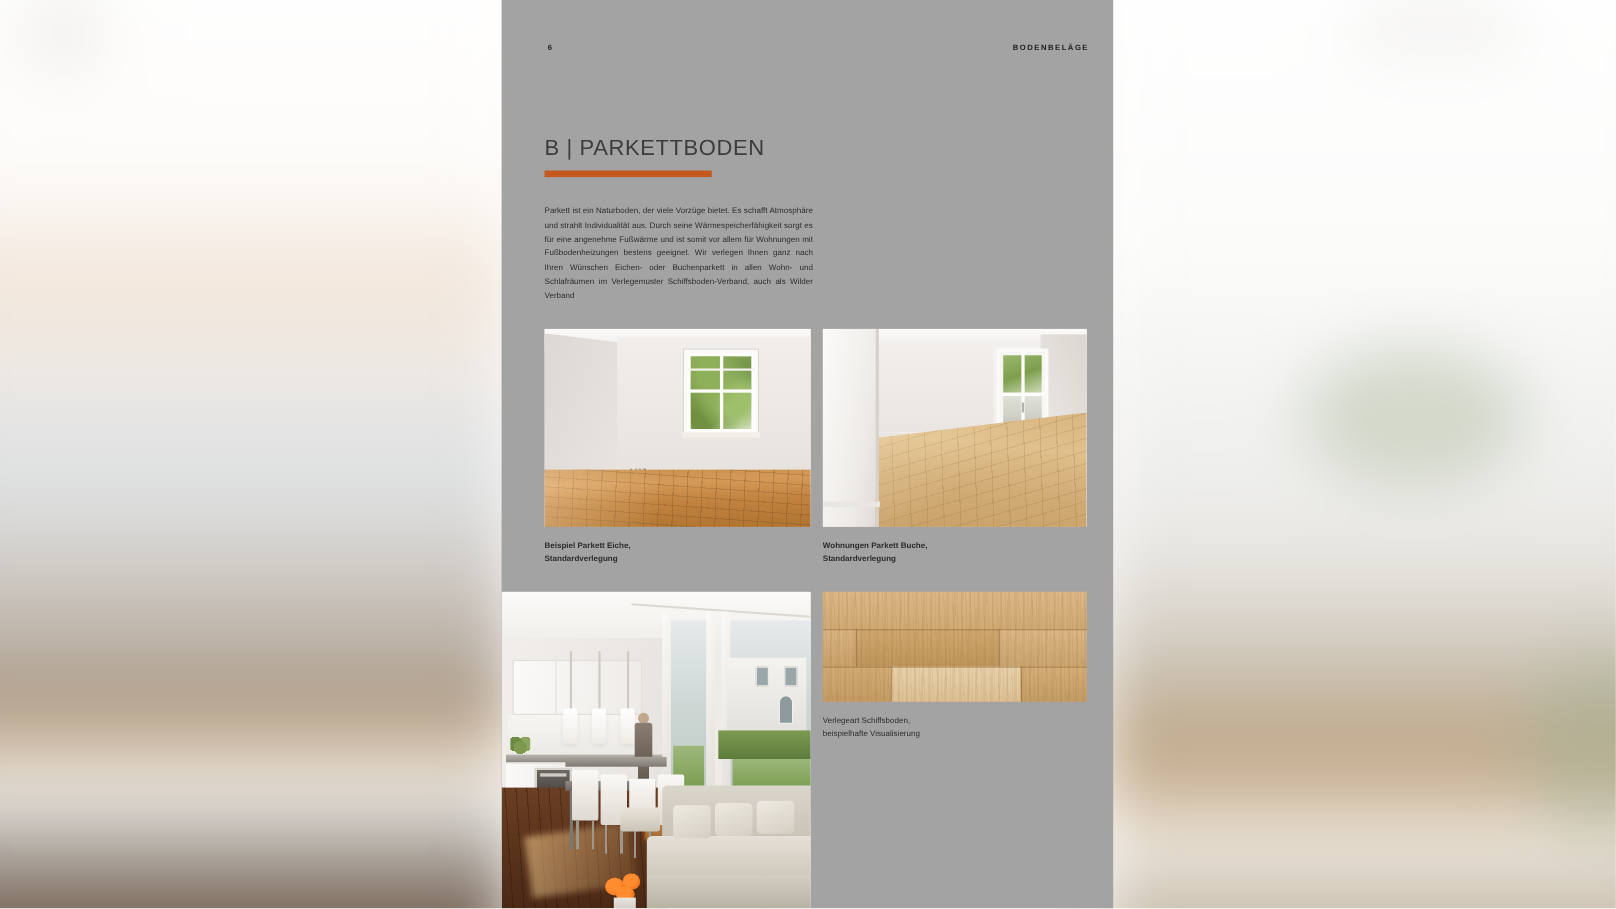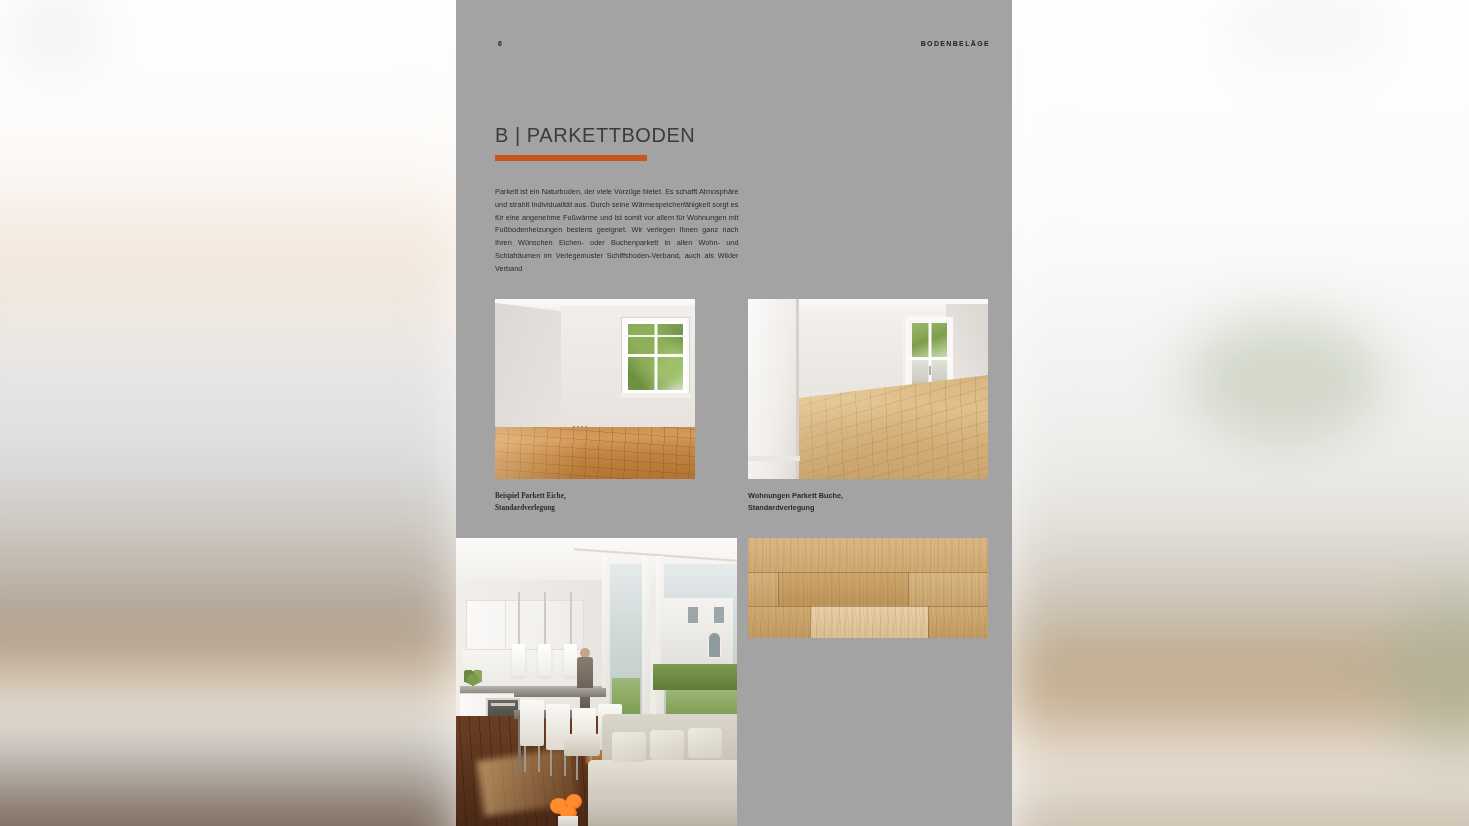--- a/index.html
+++ b/index.html
@@ -118,37 +118,37 @@
   .headline-rule {
     margin-top:10px;
     width:152px; height:6px;
     background:#c4591f;
   }
 
   
   .columns {
     position:absolute; left:39px; top:186px;
     width:500px;
-    display:flex; gap:13px;
+    display:flex; gap:13px;flex-direction:column;
   }
   .col { width:244px; }
   .col p {
     font-size:7.3px;
     line-height:12.8px;
     color:#2b2b29;
     text-align:justify;
     letter-spacing:.02px;
   }
   .col p + p { margin-top:12.8px; }
   .col p.nogap { margin-top:0; }
 
   
   .figure { position:absolute; }
 
-  .fig-tl { left:39px;  top:299px; width:200px;font-family:Liberation Serif, serif; }
+  .fig-tl { left:39px;  top:299px; width:242px; }
   .fig-tr { left:292px; top:299px; width:240px; }
   .fig-bl { left:0px;   top:538px; width:281px; }
   .fig-br { left:292px; top:538px; width:240px; }
 
   .photo {
     width:100%;
     position:relative;
     overflow:hidden;
     background:#ddd;
   }
@@ -703,16 +703,20 @@
         <div class="plank" style="left:62px; top:68px;width:118px;height:32px; background:linear-gradient(180deg,#e7d0a9,#dcc094);"></div>
         <div class="plank" style="left:180px;top:68px;width:60px; height:32px; background:linear-gradient(180deg,#d4ad77,#c29a63);"></div>
         <div class="seam" style="left:0;    top:34px; width:100%; height:1px;"></div>
         <div class="seam" style="left:0;    top:68px; width:100%; height:1px;"></div>
         <div class="seam" style="left:30px; top:34px; width:1px;  height:34px;"></div>
         <div class="seam" style="left:160px;top:34px; width:1px;  height:34px;"></div>
         <div class="seam" style="left:62px; top:68px; width:1px;  height:32px;"></div>
         <div class="seam" style="left:180px;top:68px; width:1px;  height:32px;"></div>
         <div class="grain"></div>
       </div>
+      <div class="caption light">
+        <div>Verlegeart Schiffsboden,</div>
+        <div>beispielhafte Visualisierung</div>
+      </div>
     </div>
 
   </div>
 </div>
 
 </body></html>

